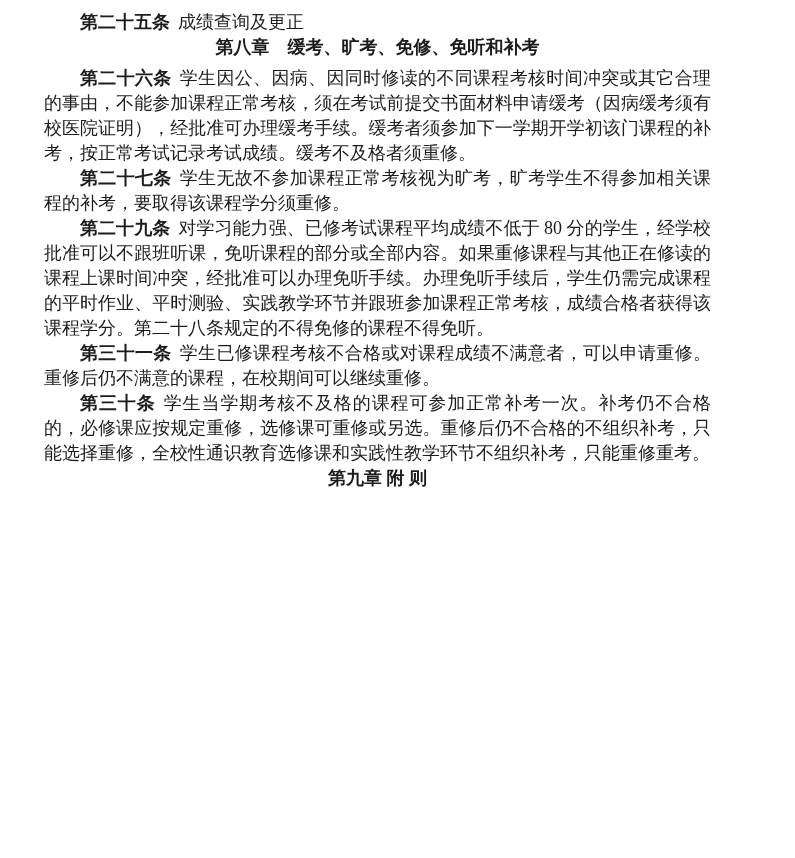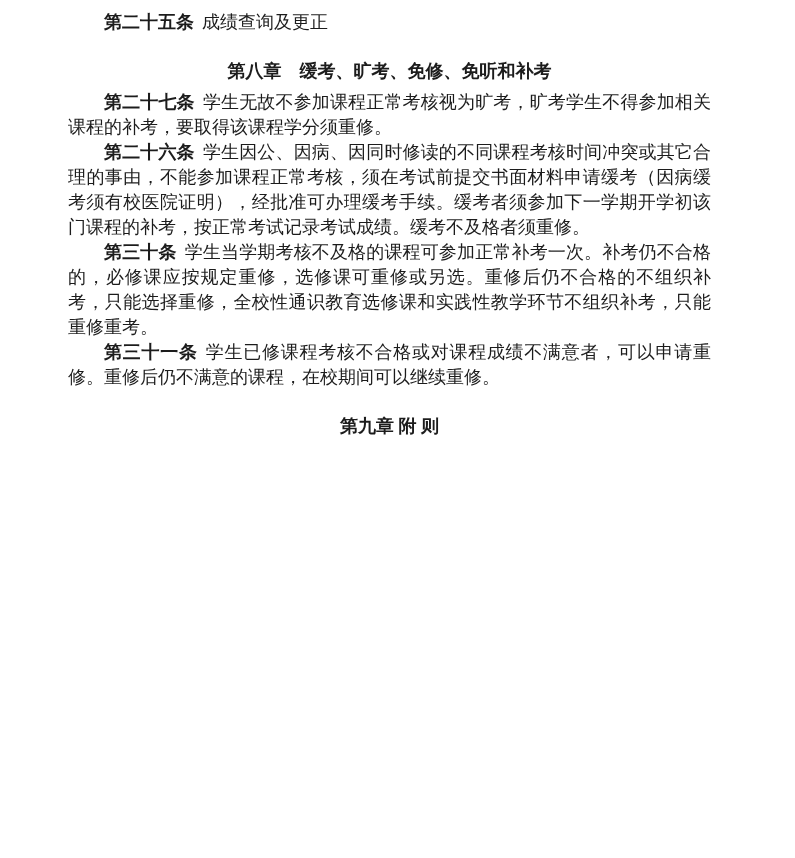--- a/index.html
+++ b/index.html
@@ -6,60 +6,61 @@
     margin: 0;
     padding: 0;
     background: #ffffff;
   }
   .page {
     position: relative;
     box-sizing: border-box;
     width: 795px;
     height: 858px;
     background: #ffffff;
-    padding: 10px 84px 0 68px;
+    padding: 10px 84px 0 44px;
     font-family: "Liberation Serif", "DejaVu Serif", serif;
     font-size: 18px;
     line-height: 25px;
     color: #1c1c1c;
     overflow: hidden;
   }
   .para {
     margin: 0;
     text-indent: 2em;
     text-align: justify;
   }
   .lead {
     font-weight: bold;
     margin-right: 0.45em;
   }
   .chapter {
-    margin: 24px 0 6px 0;
+    margin: 0 0 6px 0;
     text-align: center;
     text-indent: 0;
     font-weight: bold;
     font-size: 18px;
     line-height: 25px;
   }
 </style>
 </head>
 <body>
 
 <div class="page">
 
   <p class="para"><span class="lead">第二十五条</span><span>成绩查询及更正</span></p>
 
 
   <h2 class="chapter">第八章　缓考、旷考、免修、免听和补考</h2>
 
+  <p class="para"><span class="lead">第二十六条</span><span>学生因公、因病、因同时修读的不同课程考核时间冲突或其它合理的事由，不能参加课程正常考核，须在考试前提交书面材料申请缓考（因病缓考须有校医院证明），经批准可办理缓考手续。缓考者须参加下一学期开学初该门课程的补考，按正常考试记录考试成绩。缓考不及格者须重修。</span></p>
+
   <p class="para"><span class="lead">第二十七条</span><span>学生无故不参加课程正常考核视为旷考，旷考学生不得参加相关课程的补考，要取得该课程学分须重修。</span></p>
 
-  <p class="para"><span class="lead">第二十六条</span><span>学生因公、因病、因同时修读的不同课程考核时间冲突或其它合理的事由，不能参加课程正常考核，须在考试前提交书面材料申请缓考（因病缓考须有校医院证明），经批准可办理缓考手续。缓考者须参加下一学期开学初该门课程的补考，按正常考试记录考试成绩。缓考不及格者须重修。</span></p>
 
+  <p class="para"><span class="lead">第二十九条</span><span>对学习能力强、已修考试课程平均成绩不低于 80 分的学生，经学校批准可以不跟班听课，免听课程的部分或全部内容。如果重修课程与其他正在修读的课程上课时间冲突，经批准可以办理免听手续。办理免听手续后，学生仍需完成课程的平时作业、平时测验、实践教学环节并跟班参加课程正常考核，成绩合格者获得该课程学分。第二十八条规定的不得免修的课程不得免听。</span></p>
 
+  <p class="para"><span class="lead">第三十一条</span><span>学生已修课程考核不合格或对课程成绩不满意者，可以申请重修。重修后仍不满意的课程，在校期间可以继续重修。</span></p>
 
   <p class="para"><span class="lead">第三十条</span><span>学生当学期考核不及格的课程可参加正常补考一次。补考仍不合格的，必修课应按规定重修，选修课可重修或另选。重修后仍不合格的不组织补考，只能选择重修，全校性通识教育选修课和实践性教学环节不组织补考，只能重修重考。</span></p>
-
-  <p class="para"><span class="lead">第三十一条</span><span>学生已修课程考核不合格或对课程成绩不满意者，可以申请重修。重修后仍不满意的课程，在校期间可以继续重修。</span></p>
 
   <h2 class="chapter">第九章 附 则</h2>
 
 </div>
 
 </body></html>

